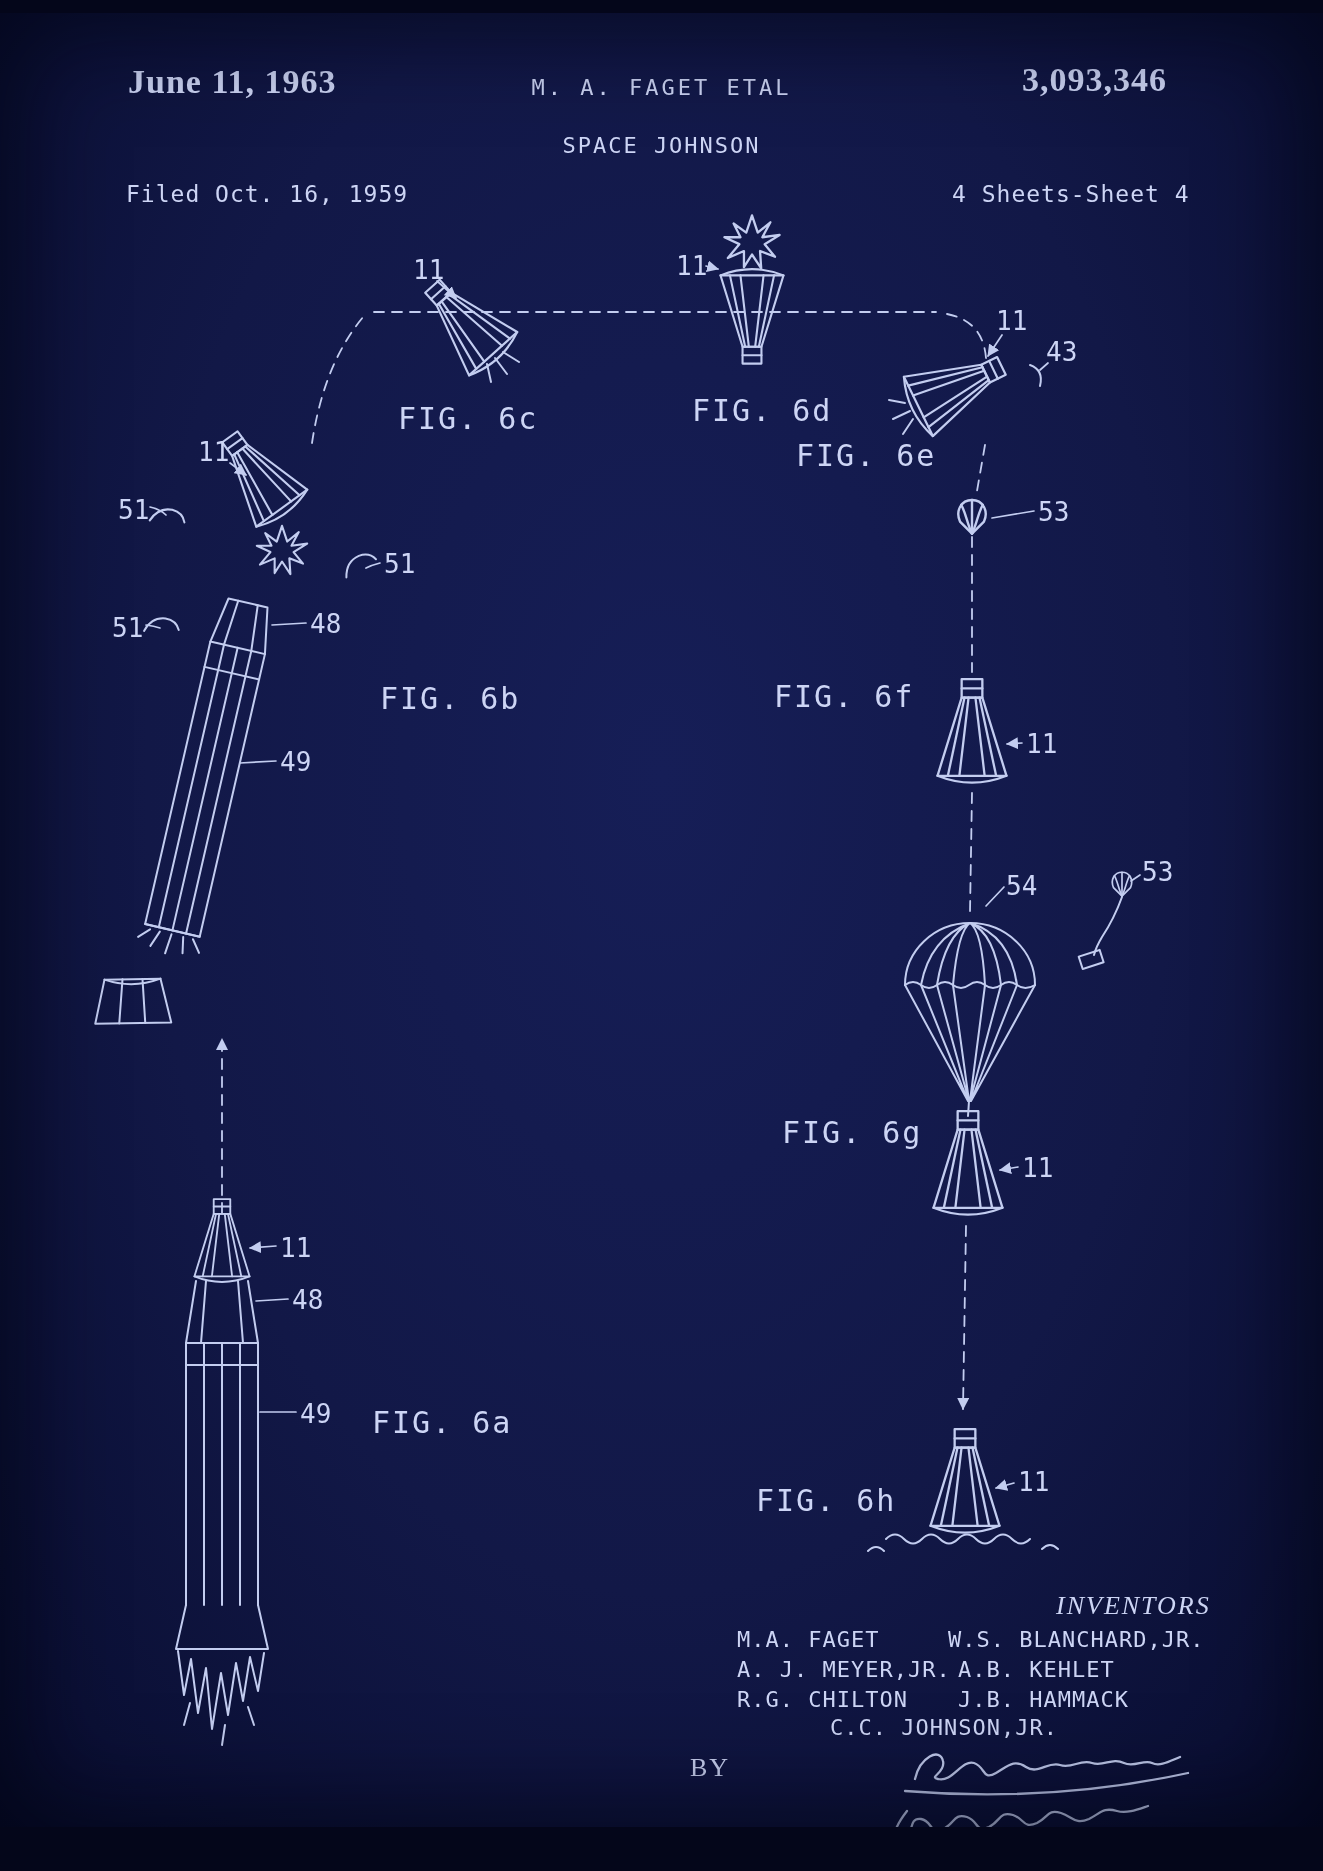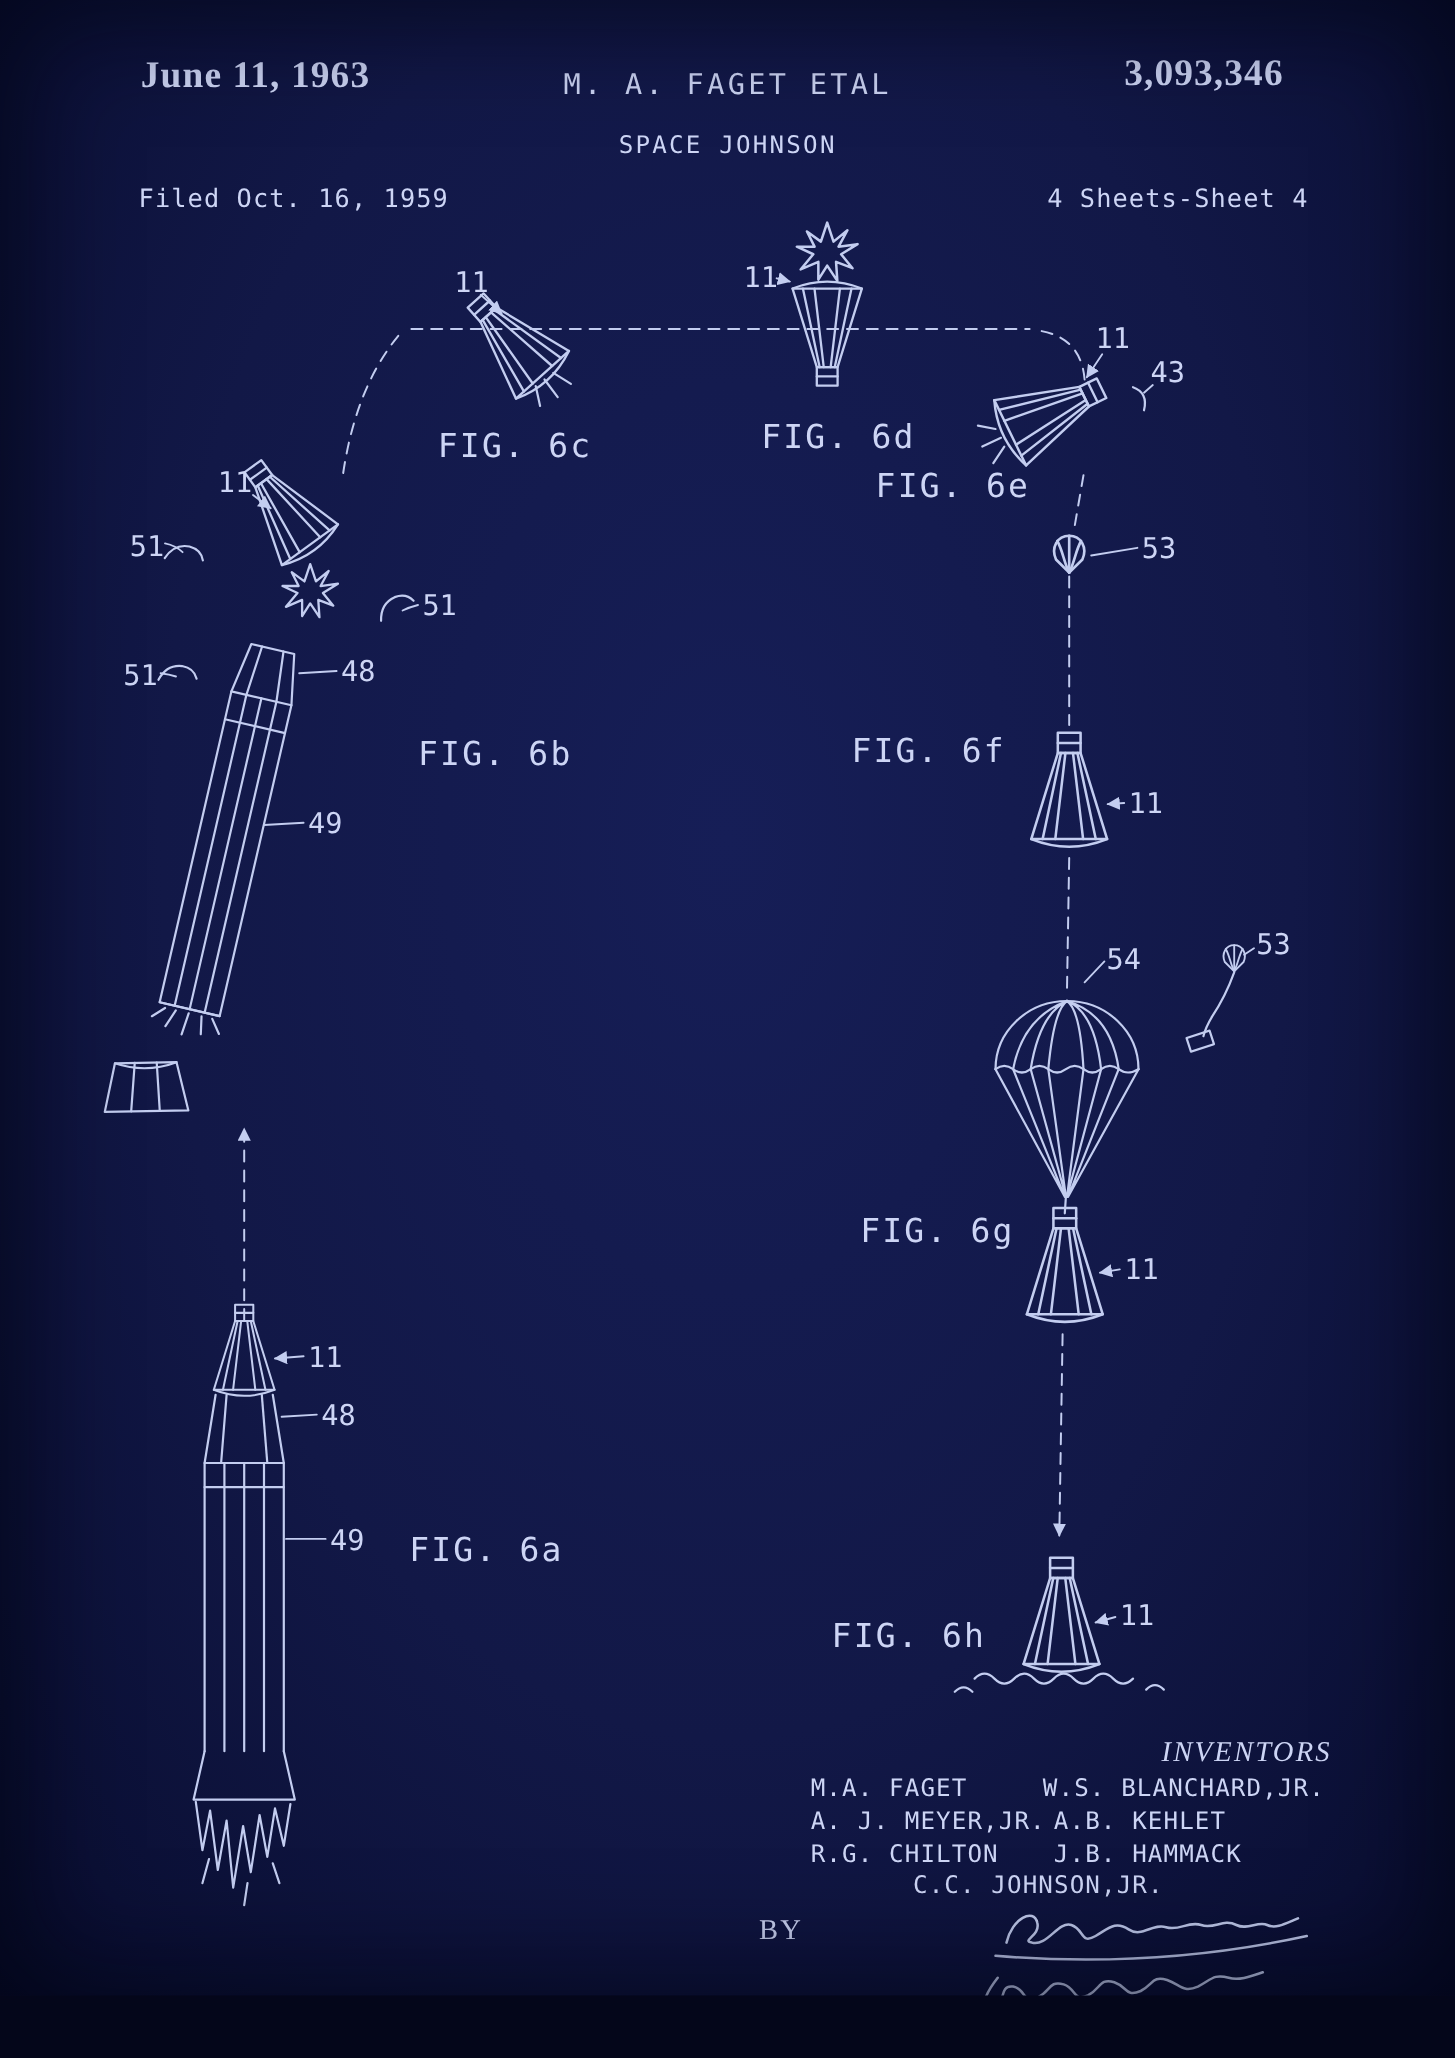--- a/index.html
+++ b/index.html
@@ -1,25 +1,25 @@
 <!DOCTYPE html>
 <html><head>
 <meta charset="utf-8">
 <style>
   html,body{margin:0;padding:0;background:#04061a;}
   .page{
-    position:relative;width:1323px;height:1814px;margin:0 auto;overflow:hidden;
+    position:relative;width:1323px;height:1814px;margin:13px auto;overflow:hidden;
     background:radial-gradient(ellipse at 50% 42%, #161e57 0%, #121847 55%, #0b1036 88%, #080c2c 100%);
     font-family:"DejaVu Sans Mono",monospace;
   }
   .page::after{content:"";position:absolute;inset:0;box-shadow:inset 0 0 90px 26px rgba(2,3,16,.6);pointer-events:none;}
   .txt{position:absolute;color:#cdd5f5;white-space:nowrap;}
   .center{left:50%;transform:translateX(-50%);}
   .serifbold{font-family:"Liberation Serif",serif;font-weight:700;font-size:34px;letter-spacing:1px;}
-  .typed-lg{font-size:26px;letter-spacing:3px;}
+  .typed-lg{font-size:22px;letter-spacing:3px;}
   .typed{font-size:23px;letter-spacing:1px;}
   .typed2{font-size:22px;letter-spacing:2px;}
   .fig{font-size:30px;letter-spacing:2px;}
   .ref{font-size:26px;}
   .name{font-size:22px;font-weight:400;letter-spacing:1px;}
   .inventors{font-family:Liberation Serif, serif;font-style:italic;font-size:26px;letter-spacing:2px;}
   .by{font-family:"Liberation Serif",serif;font-size:26px;letter-spacing:2px;}
   .attorneys{font-family:"Liberation Serif",serif;font-size:24px;letter-spacing:3px;}
   .art{position:absolute;left:0;top:0;width:1323px;height:1871px;}
   .art .st{stroke:#c3cdf0;fill:none;stroke-width:2;stroke-linecap:round;stroke-linejoin:round;}

